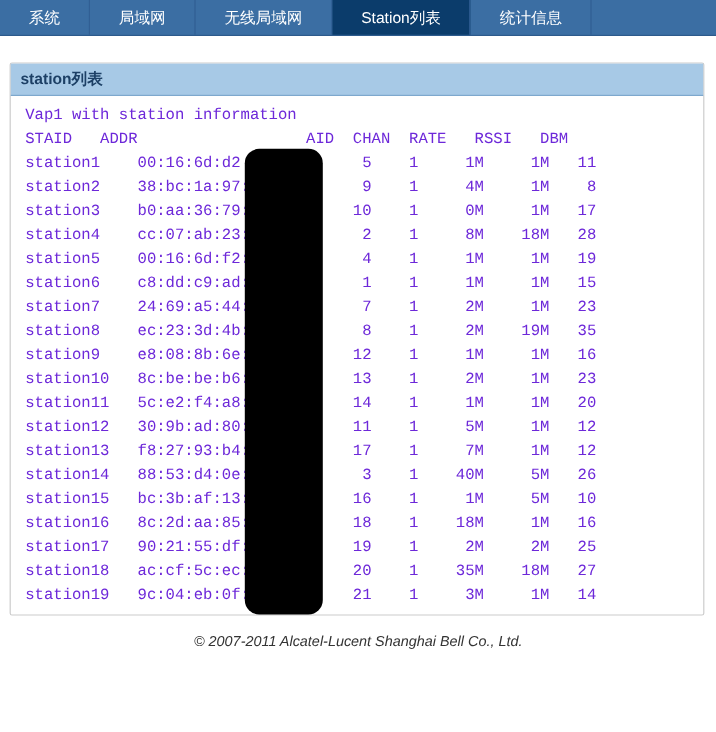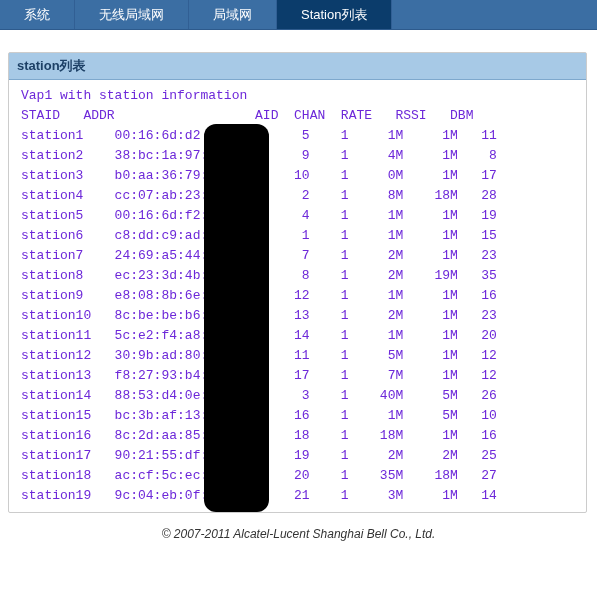--- a/index.html
+++ b/index.html
@@ -67,23 +67,24 @@
     color: #333;
     margin-top: 14px;
     font-style: italic;
   }
 </style>
 </head>
 <body>
 
 <div class="nav" id="nav">
     <div class="nav-item">系统</div>
+    <div class="nav-item">局域网</div>
     <div class="nav-item">无线局域网</div>
-    <div class="nav-item">局域网</div>
     <div class="nav-item active">Station列表</div>
+    <div class="nav-item">统计信息</div>
   </div>
 <div class="spacer"></div>
 <div class="panel-wrap">
   <div class="panel">
     <div class="panel-title">station列表</div>
     <div class="panel-body">
       <pre class="term" id="term">Vap1 with station information
 STAID   ADDR                  AID  CHAN  RATE   RSSI   DBM
 station1    00:16:6d:d2             5    1     1M     1M   11
 station2    38:bc:1a:97:            9    1     4M     1M    8

